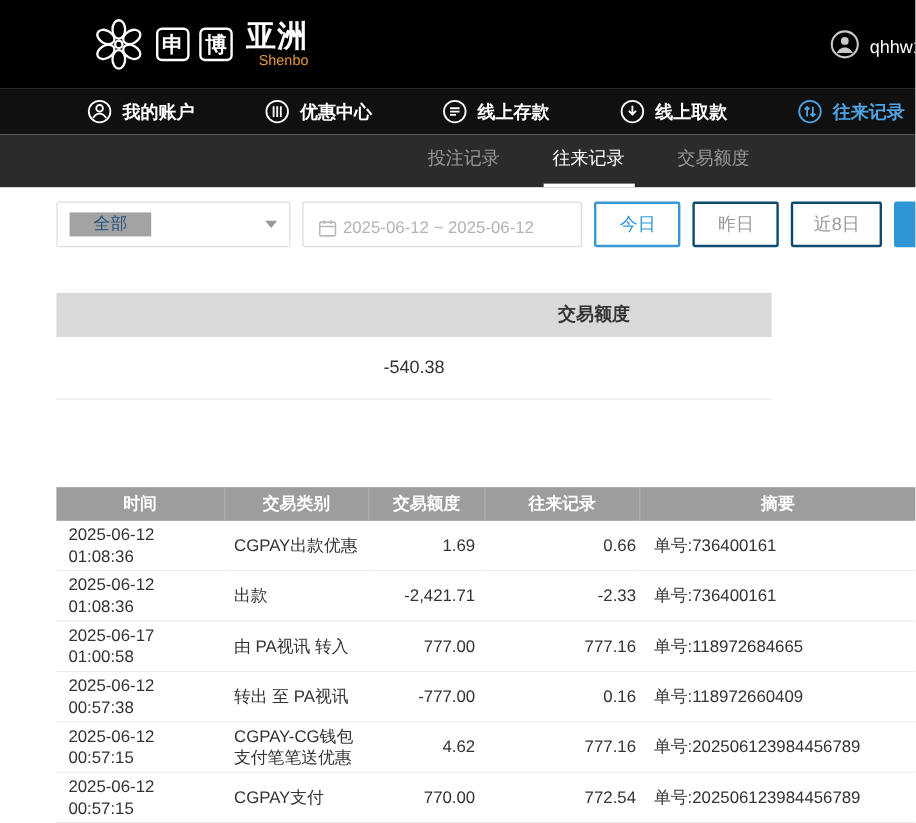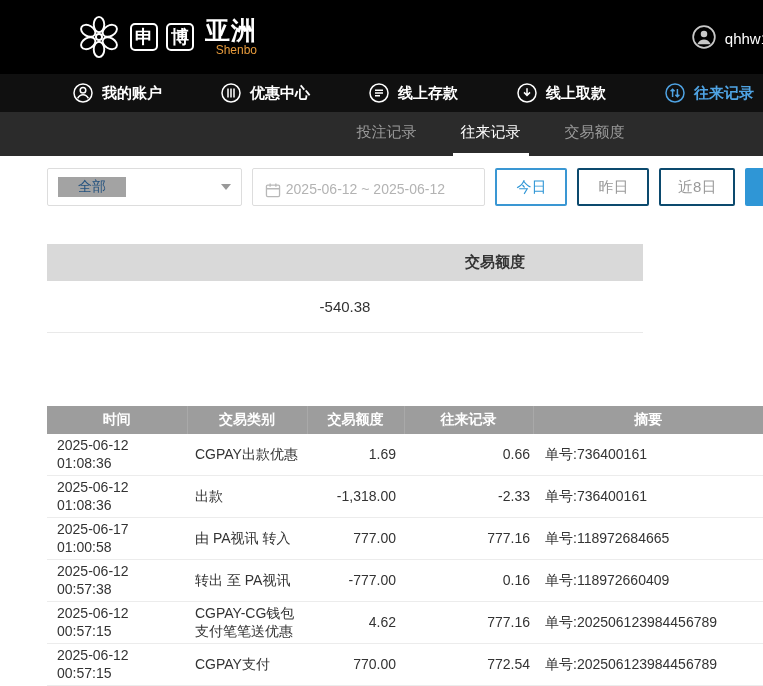--- a/index.html
+++ b/index.html
@@ -209,21 +209,21 @@
           <tr>
             <td class="al-left">2025-06-12 01:08:36</td>
             <td class="al-left">CGPAY出款优惠</td>
             <td class="al-right">1.69</td>
             <td class="al-right">0.66</td>
             <td class="al-left">单号:736400161</td>
           </tr>
           <tr>
             <td class="al-left">2025-06-12 01:08:36</td>
             <td class="al-left">出款</td>
-            <td class="al-right">-1,318.00</td>
+            <td class="al-right">-2,421.71</td>
             <td class="al-right">-2.33</td>
             <td class="al-left">单号:736400161</td>
           </tr>
           <tr>
             <td class="al-left">2025-06-17 01:00:58</td>
             <td class="al-left">由 PA视讯 转入</td>
             <td class="al-right">777.00</td>
             <td class="al-right">777.16</td>
             <td class="al-left">单号:118972684665</td>
           </tr>

